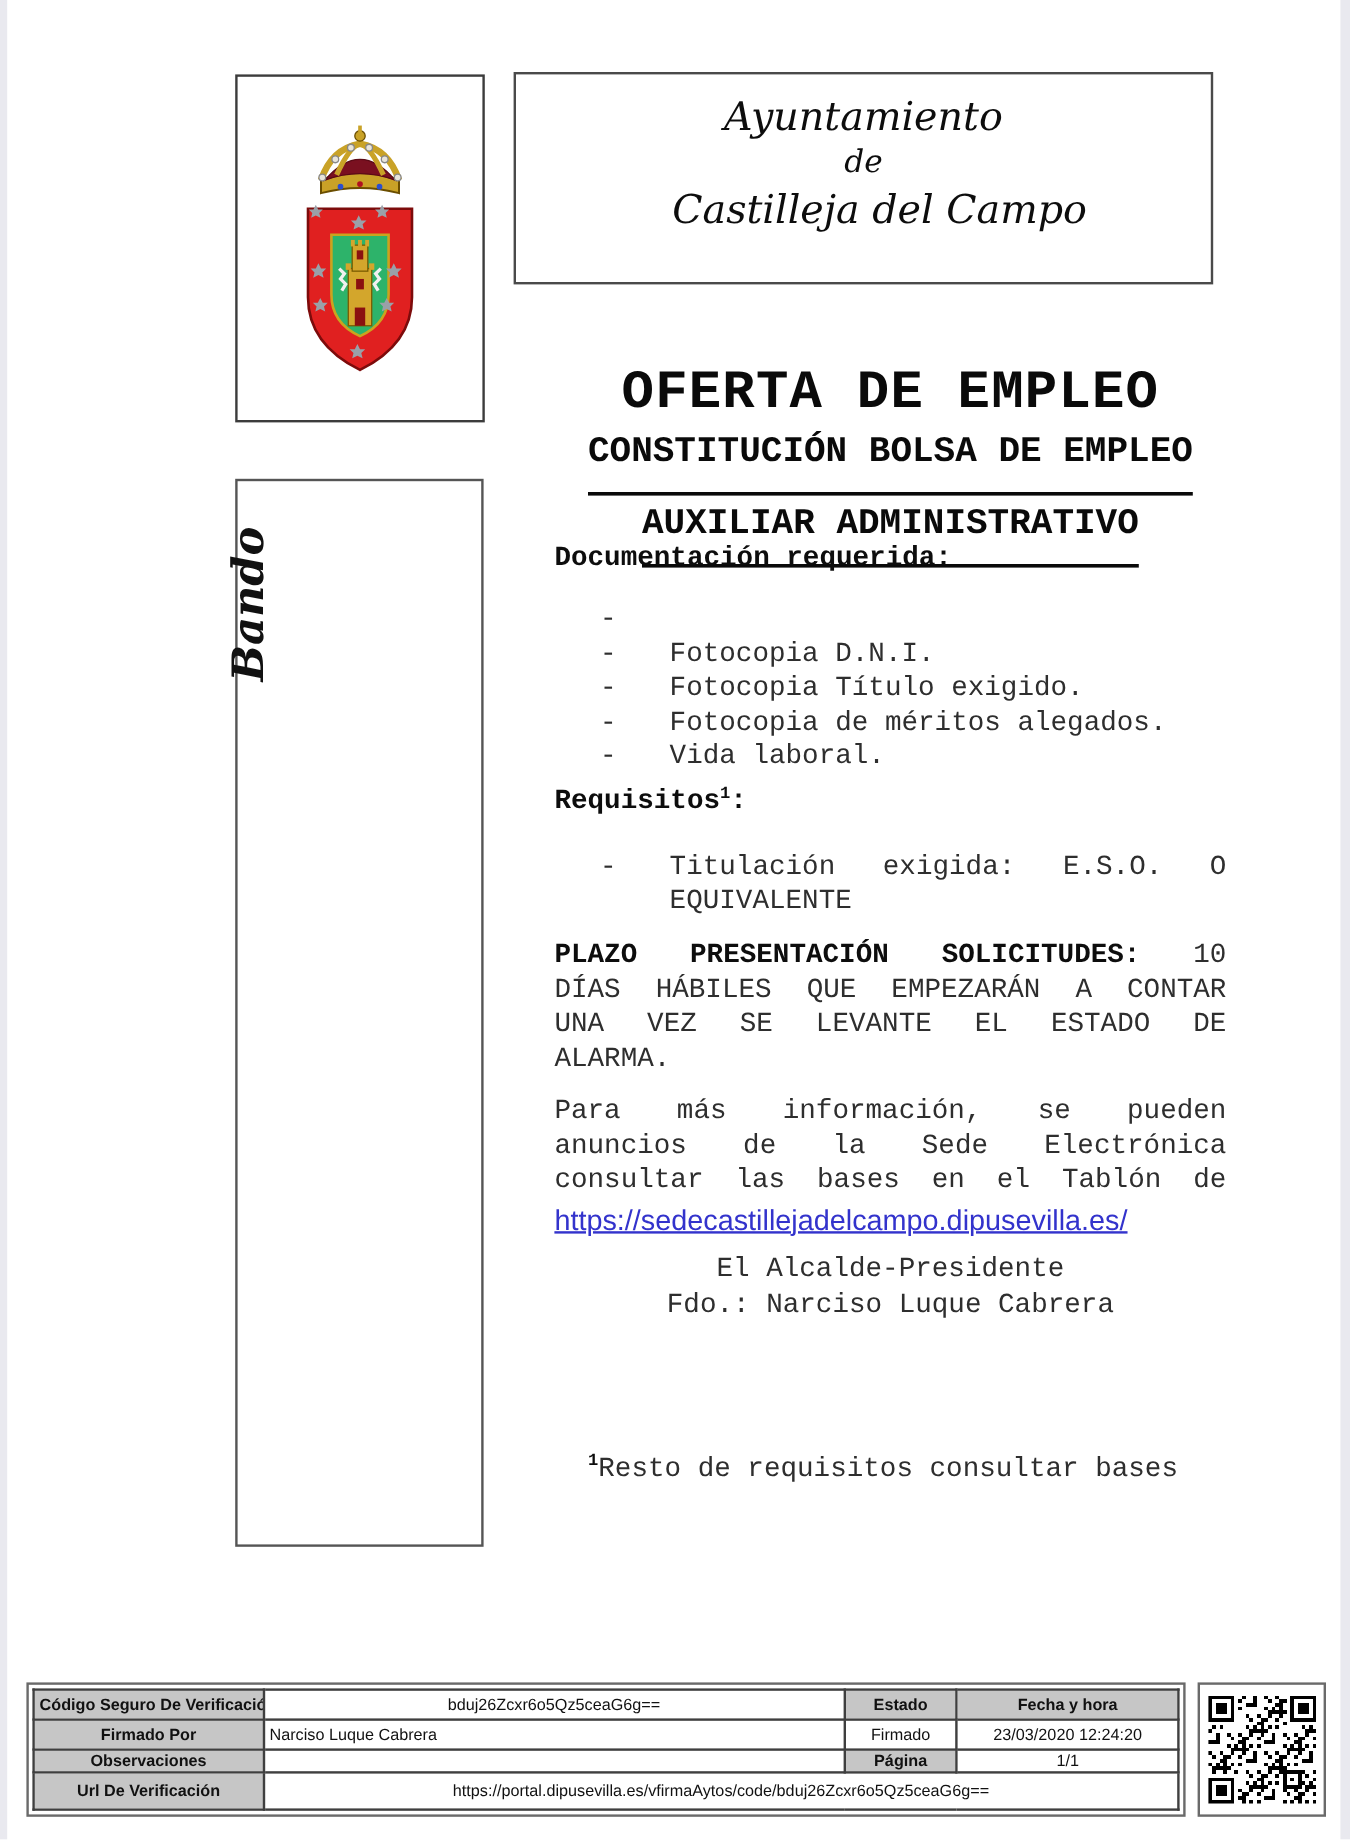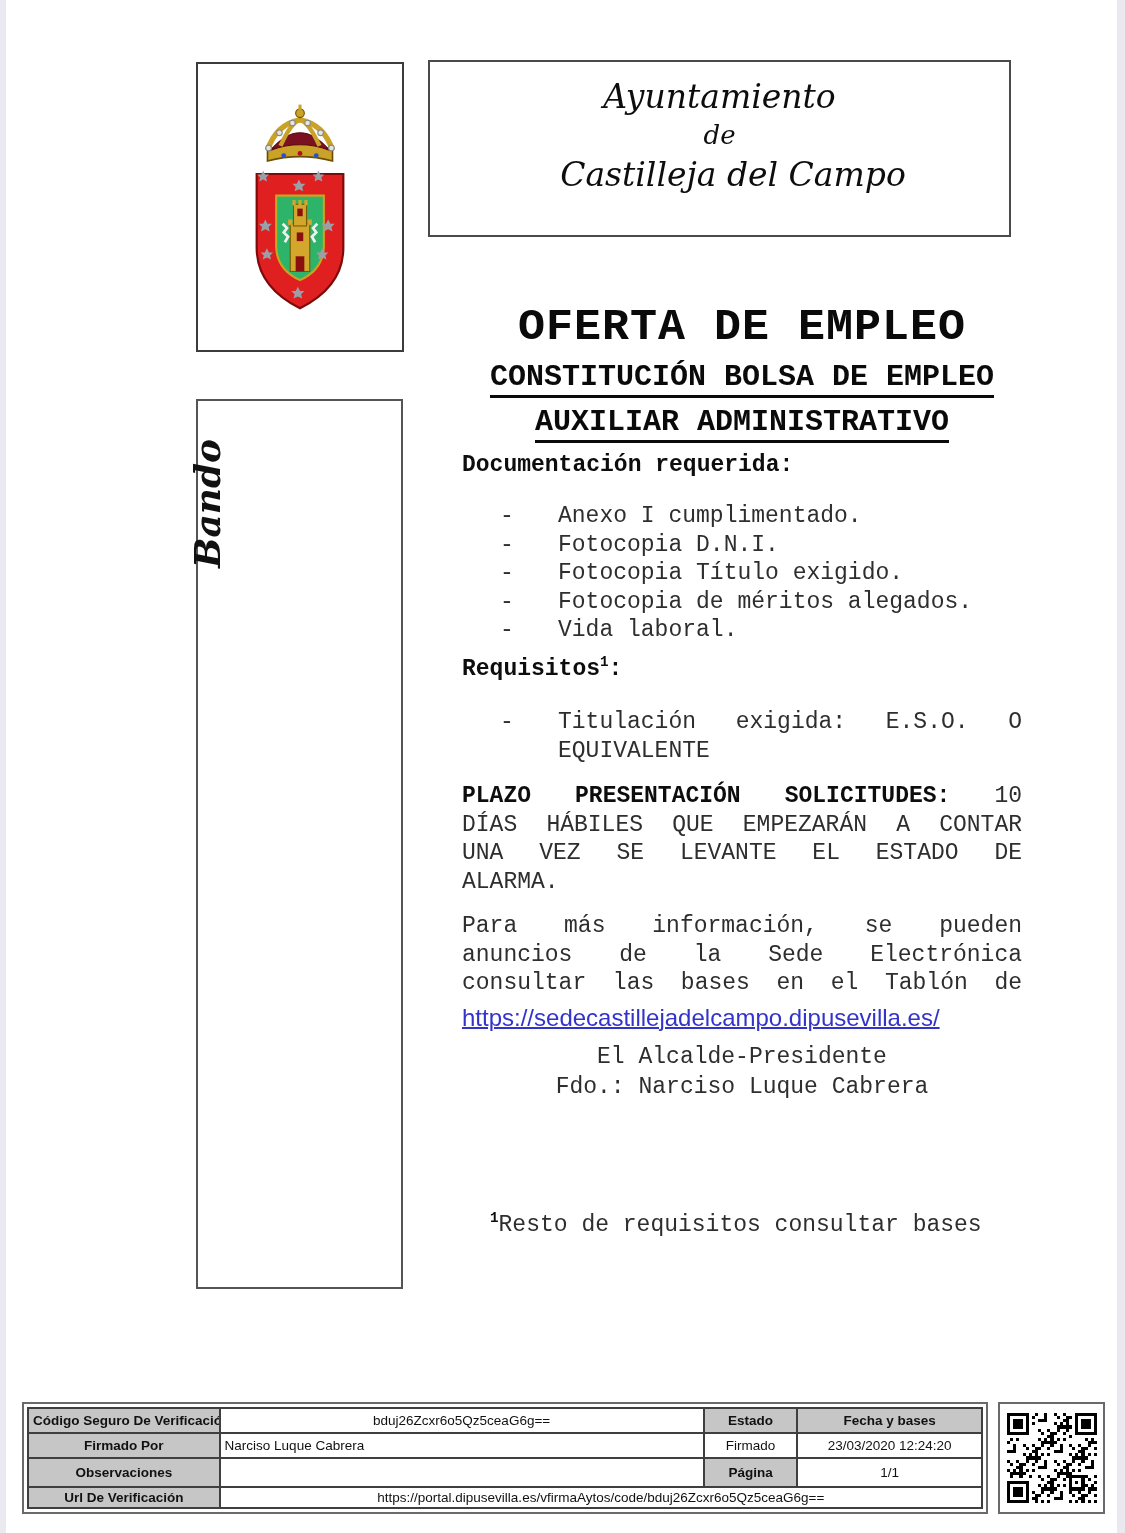--- a/index.html
+++ b/index.html
@@ -40,21 +40,21 @@
     font-family:"DejaVu Serif","Liberation Serif",serif;
     font-style:italic;font-weight:bold;font-size:36px;color:#111;
     transform:rotate(-90deg);transform-origin:left top;
     white-space:nowrap;
   }
 
   
   .title-block{position:absolute;left:462px;top:303px;width:560px;text-align:center;color:#0a0a0a;}
   .title-main{font-size:45px;font-weight:bold;line-height:50px;letter-spacing:1px;}
   .title-sub{font-size:30px;font-weight:bold;line-height:30px;margin-top:9px;}
-  .title-sub > span{display:inline-block;border-bottom:3px solid #0a0a0a;padding-bottom:3px;}
+  .title-sub > span{display:inline-block;border-bottom:3px solid #0a0a0a;padding-bottom:18px;}
 
   
   .content{position:absolute;left:462px;top:452px;width:560px;font-size:23px;color:#2e2e2e;}
   .content .sec{position:absolute;left:0;width:560px;}
   .h-bold{font-weight:bold;color:#0d0d0d;}
   .sup{font-size:0.62em;vertical-align:super;font-weight:bold;color:#0d0d0d;}
 
   .li{display:flex;line-height:28.5px;}
   .li .dash{width:58px;padding-left:38px;box-sizing:content-box;flex:0 0 20px;}
   .li .dash{padding-left:38px;width:58px;flex:none;}
@@ -172,21 +172,20 @@
   <div class="title-sub"><span>AUXILIAR ADMINISTRATIVO</span></div>
 </div>
 
 <div class="content">
 
   <div class="sec h-bold" style="top:0;">Documentación requerida:</div>
 
   <div class="sec" style="top:50px;">
     <div class="li">
       <span class="dash">-</span>
-      <span class="txt">Anexo I cumplimentado.</span>
     </div>
     <div class="li">
       <span class="dash">-</span>
       <span class="txt">Fotocopia D.N.I.</span>
     </div>
     <div class="li">
       <span class="dash">-</span>
       <span class="txt">Fotocopia Título exigido.</span>
     </div>
     <div class="li">
@@ -243,29 +242,29 @@
         <col style="width:190px">
         <col style="width:480px">
         <col style="width:93px">
         <col style="width:183px">
       </colgroup>
     <tbody>
         <tr style="height:25px;">
       <td class="lbl">Código Seguro De Verificación:</td>
       <td class="val-mono">bduj26Zcxr6o5Qz5ceaG6g==</td>
       <td class="lbl">Estado</td>
-      <td class="lbl">Fecha y bases</td>
+      <td class="lbl">Fecha y hora</td>
     </tr>
     <tr style="height:25px;">
       <td class="lbl">Firmado Por</td>
       <td class="val-left">Narciso Luque Cabrera</td>
       <td class="val-center">Firmado</td>
       <td class="val-center">23/03/2020 12:24:20</td>
     </tr>
-    <tr style="height:29px;">
+    <tr style="height:19px;">
       <td class="lbl">Observaciones</td>
       <td class="val-left"></td>
       <td class="lbl">Página</td>
       <td class="val-center">1/1</td>
     </tr>
     <tr>
       <td class="lbl">Url De Verificación</td>
       <td class="val-mono" colspan="3" style="font-size:13.5px;border-radius:10px;">https://portal.dipusevilla.es/vfirmaAytos/code/bduj26Zcxr6o5Qz5ceaG6g==</td>
     </tr>
   </tbody>

